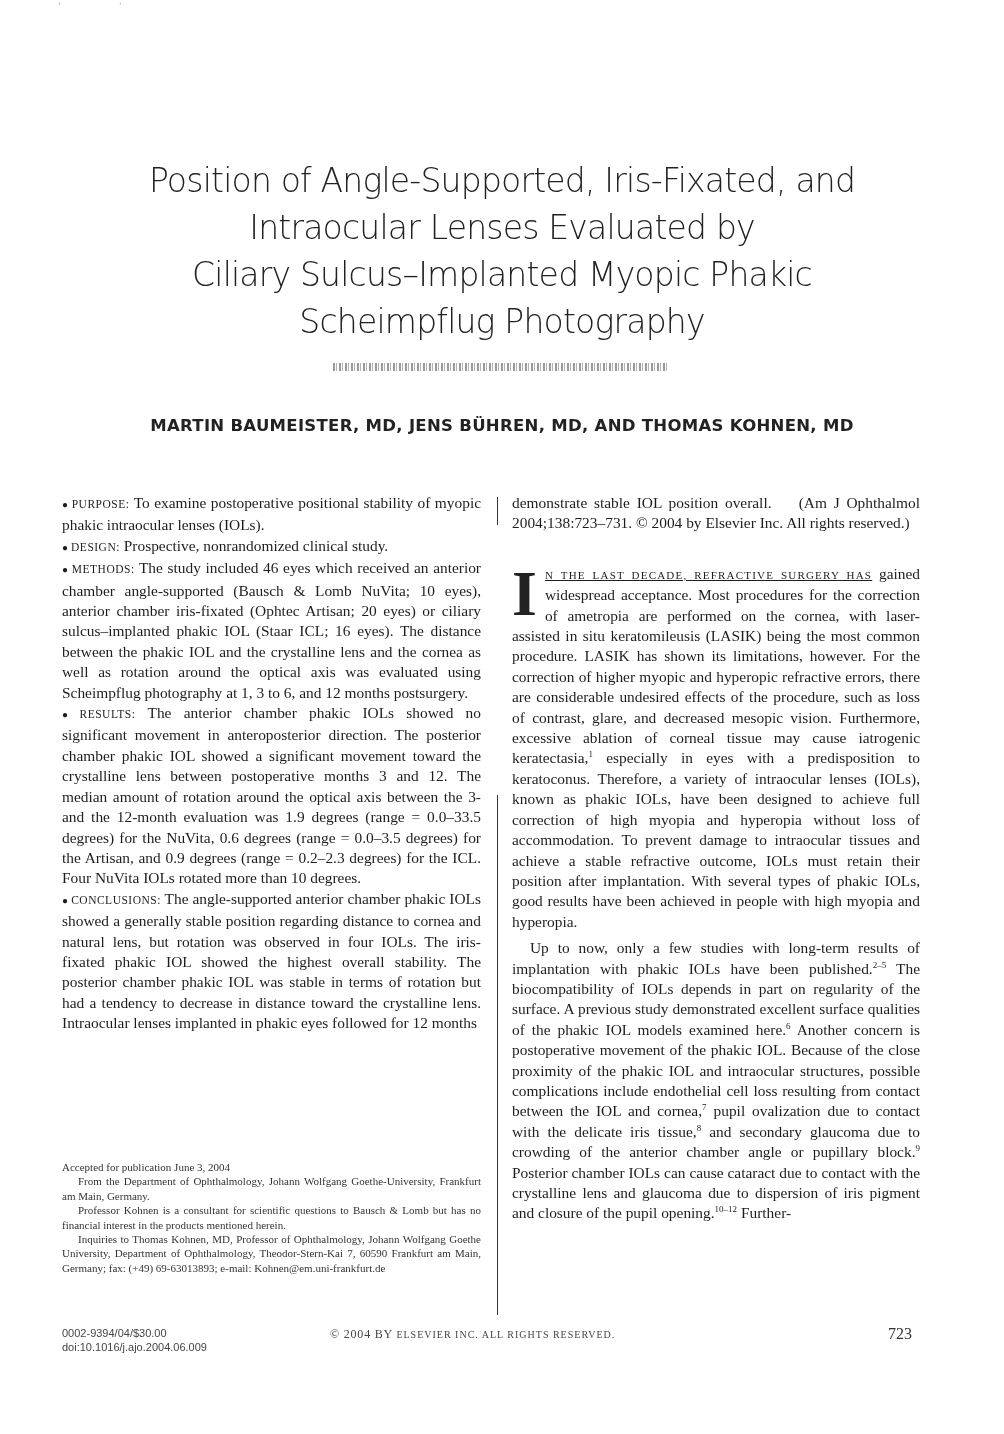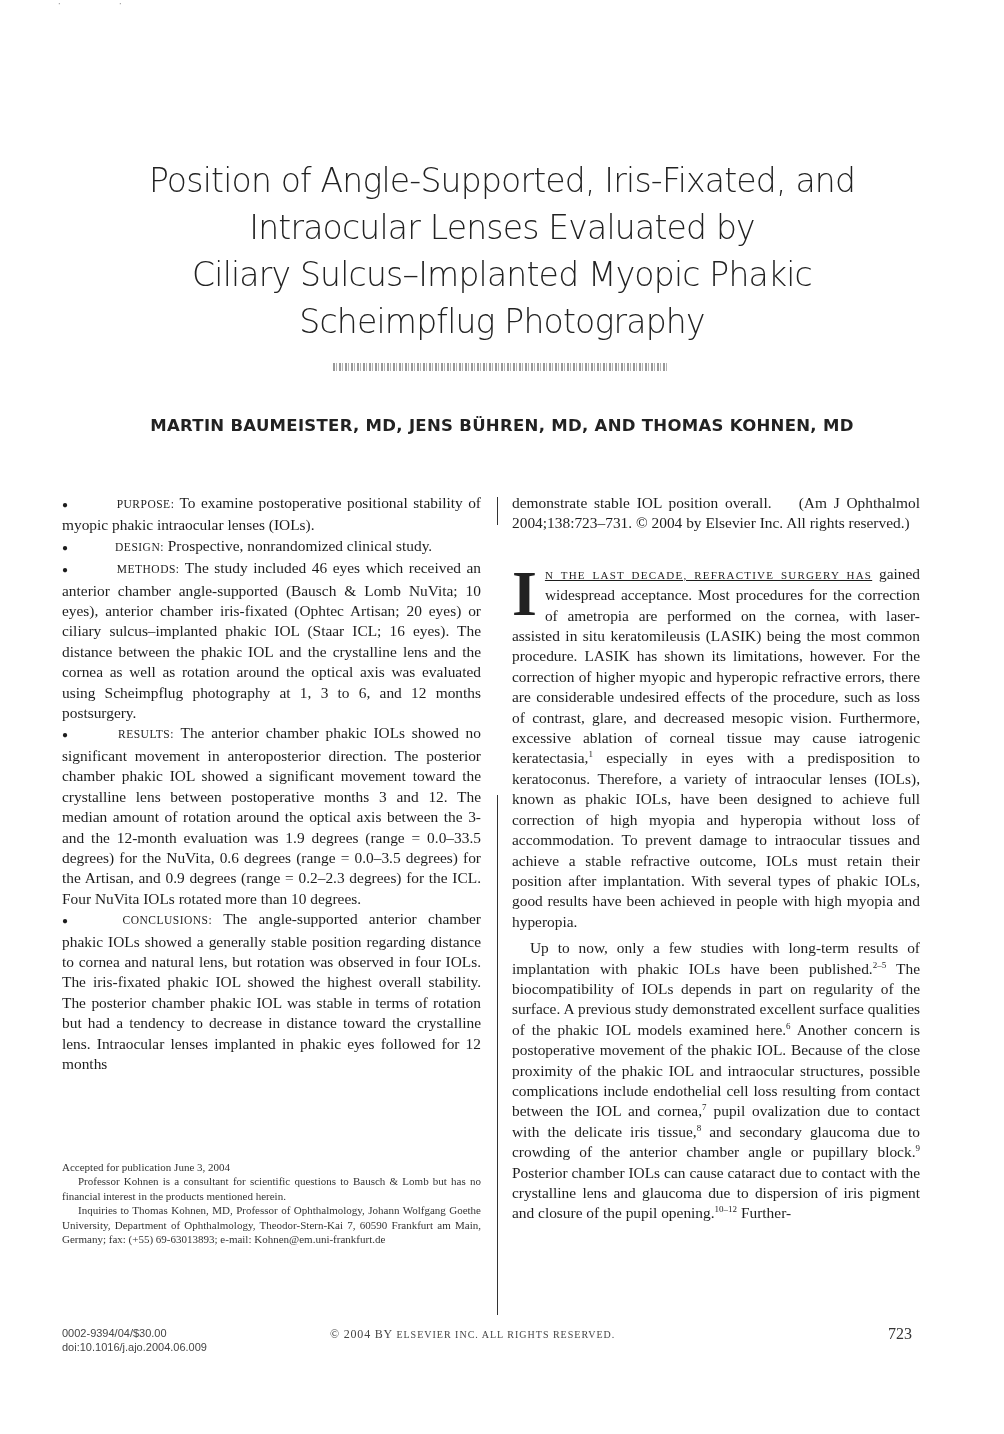--- a/index.html
+++ b/index.html
@@ -10,21 +10,21 @@
   .title span { display:block; }
   .ornament { position:absolute; left:333px; top:363px; width:335px; height:8px;
     background:repeating-linear-gradient(90deg,#777 0 2px,#fff 2px 3px,#999 3px 4px,#fff 4px 6px); opacity:.75; }
   .authors { position:absolute; left:60px; top:416px; width:884px; text-align:center;
     font-family:"DejaVu Sans", sans-serif; font-weight:bold; font-size:16.5px; letter-spacing:0.3px; color:#222; }
   .col { position:absolute; font-family:"Liberation Serif", serif; font-size:15.4px; line-height:20.4px; color:#1d1d1d; text-align:justify; }
   .col-left { left:62px; top:493px; width:419px; }
   .col-right { left:512px; top:493px; width:408px; }
   .rule { position:absolute; left:497px; width:0; border-left:1.5px solid #333; }
   .abs p { margin:0; }
-  .abs .lbl { font-size:11.5px; letter-spacing:0.5px; text-transform:uppercase;margin-left:44px; }
+  .abs .lbl { font-size:11.5px; letter-spacing:0.5px; text-transform:uppercase; }
   .bullet { font-size:10px; margin-right:3px; }
   .foot { position:absolute; left:62px; top:1160px; width:419px; font-family:"Liberation Serif", serif; font-size:11px; line-height:14.4px; color:#333; text-align:justify; }
   .foot p { margin:0; text-indent:16px; }
   .foot p.first { text-indent:0; }
   .citation { margin:0; }
   .body-text p { margin:0; text-indent:18px; }
   .body-text p.lead { text-indent:0; position:relative; padding-left:0; }
   .dropcap { float:left; font-family:"Liberation Serif", serif; font-size:64px; line-height:54px; height:58px; margin:3px 8px 0 0; color:#222; font-weight:bold; }
   .smallcaps { font-size:11px; letter-spacing:1.2px; text-transform:uppercase;text-decoration:underline; }
   .gap { height:30px; }
@@ -54,22 +54,23 @@
 <div class="col col-left abs">
   <p><span class="bullet">●</span><span class="lbl">PURPOSE:</span> <span>To examine postoperative positional stability of myopic phakic intraocular lenses (IOLs).</span></p>
   <p><span class="bullet">●</span><span class="lbl">DESIGN:</span> <span>Prospective, nonrandomized clinical study.</span></p>
   <p><span class="bullet">●</span><span class="lbl">METHODS:</span> <span>The study included 46 eyes which received an anterior chamber angle-supported (Bausch &amp; Lomb NuVita; 10 eyes), anterior chamber iris-fixated (Ophtec Artisan; 20 eyes) or ciliary sulcus–implanted phakic IOL (Staar ICL; 16 eyes). The distance between the phakic IOL and the crystalline lens and the cornea as well as rotation around the optical axis was evaluated using Scheimpflug photography at 1, 3 to 6, and 12 months postsurgery.</span></p>
   <p><span class="bullet">●</span><span class="lbl">RESULTS:</span> <span>The anterior chamber phakic IOLs showed no significant movement in anteroposterior direction. The posterior chamber phakic IOL showed a significant movement toward the crystalline lens between postoperative months 3 and 12. The median amount of rotation around the optical axis between the 3- and the 12-month evaluation was 1.9 degrees (range = 0.0–33.5 degrees) for the NuVita, 0.6 degrees (range = 0.0–3.5 degrees) for the Artisan, and 0.9 degrees (range = 0.2–2.3 degrees) for the ICL. Four NuVita IOLs rotated more than 10 degrees.</span></p>
   <p><span class="bullet">●</span><span class="lbl">CONCLUSIONS:</span> <span>The angle-supported anterior chamber phakic IOLs showed a generally stable position regarding distance to cornea and natural lens, but rotation was observed in four IOLs. The iris-fixated phakic IOL showed the highest overall stability. The posterior chamber phakic IOL was stable in terms of rotation but had a tendency to decrease in distance toward the crystalline lens. Intraocular lenses implanted in phakic eyes followed for 12 months</span></p>
 </div>
 
 <div class="foot">
   <p class="first">Accepted for publication June 3, 2004</p>
+  <p>From the Department of Ophthalmology, Johann Wolfgang Goethe-University, Frankfurt am Main, Germany.</p>
   <p>Professor Kohnen is a consultant for scientific questions to Bausch &amp; Lomb but has no financial interest in the products mentioned herein.</p>
-  <p>Inquiries to Thomas Kohnen, MD, Professor of Ophthalmology, Johann Wolfgang Goethe University, Department of Ophthalmology, Theodor-Stern-Kai 7, 60590 Frankfurt am Main, Germany; fax: (+55) 69-63013893; e-mail: Kohnen@em.uni-frankfurt.de</p>
+  <p>Inquiries to Thomas Kohnen, MD, Professor of Ophthalmology, Johann Wolfgang Goethe University, Department of Ophthalmology, Theodor-Stern-Kai 7, 60590 Frankfurt am Main, Germany; fax: (+49) 69-63013893; e-mail: Kohnen@em.uni-frankfurt.de</p>
 </div>
 
 <div class="rule" style="top:497px;height:28px;"></div>
 <div class="rule" style="top:795px;height:520px;"></div>
 
 <div class="col col-right">
   <p class="citation"><span>demonstrate stable IOL position overall.</span>&nbsp;&nbsp;&nbsp;&nbsp;<span>(Am J Ophthalmol 2004;138:723–731. © 2004 by Elsevier Inc. All rights reserved.)</span></p>
   <div class="gap"></div>
   <div class="body-text">
     <p class="lead"><span class="dropcap">I</span><span class="smallcaps">N THE LAST DECADE, REFRACTIVE SURGERY HAS</span> <span>gained widespread acceptance. Most procedures for the correction of ametropia are performed on the cornea, with laser-assisted in situ keratomileusis (LASIK) being the most common procedure. LASIK has shown its limitations, however. For the correction of higher myopic and hyperopic refractive errors, there are considerable undesired effects of the procedure, such as loss of contrast, glare, and decreased mesopic vision. Furthermore, excessive ablation of corneal tissue may cause iatrogenic keratectasia,</span><sup>1</sup><span> especially in eyes with a predisposition to keratoconus. Therefore, a variety of intraocular lenses (IOLs), known as phakic IOLs, have been designed to achieve full correction of high myopia and hyperopia without loss of accommodation. To prevent damage to intraocular tissues and achieve a stable refractive outcome, IOLs must retain their position after implantation. With several types of phakic IOLs, good results have been achieved in people with high myopia and hyperopia.</span></p>

